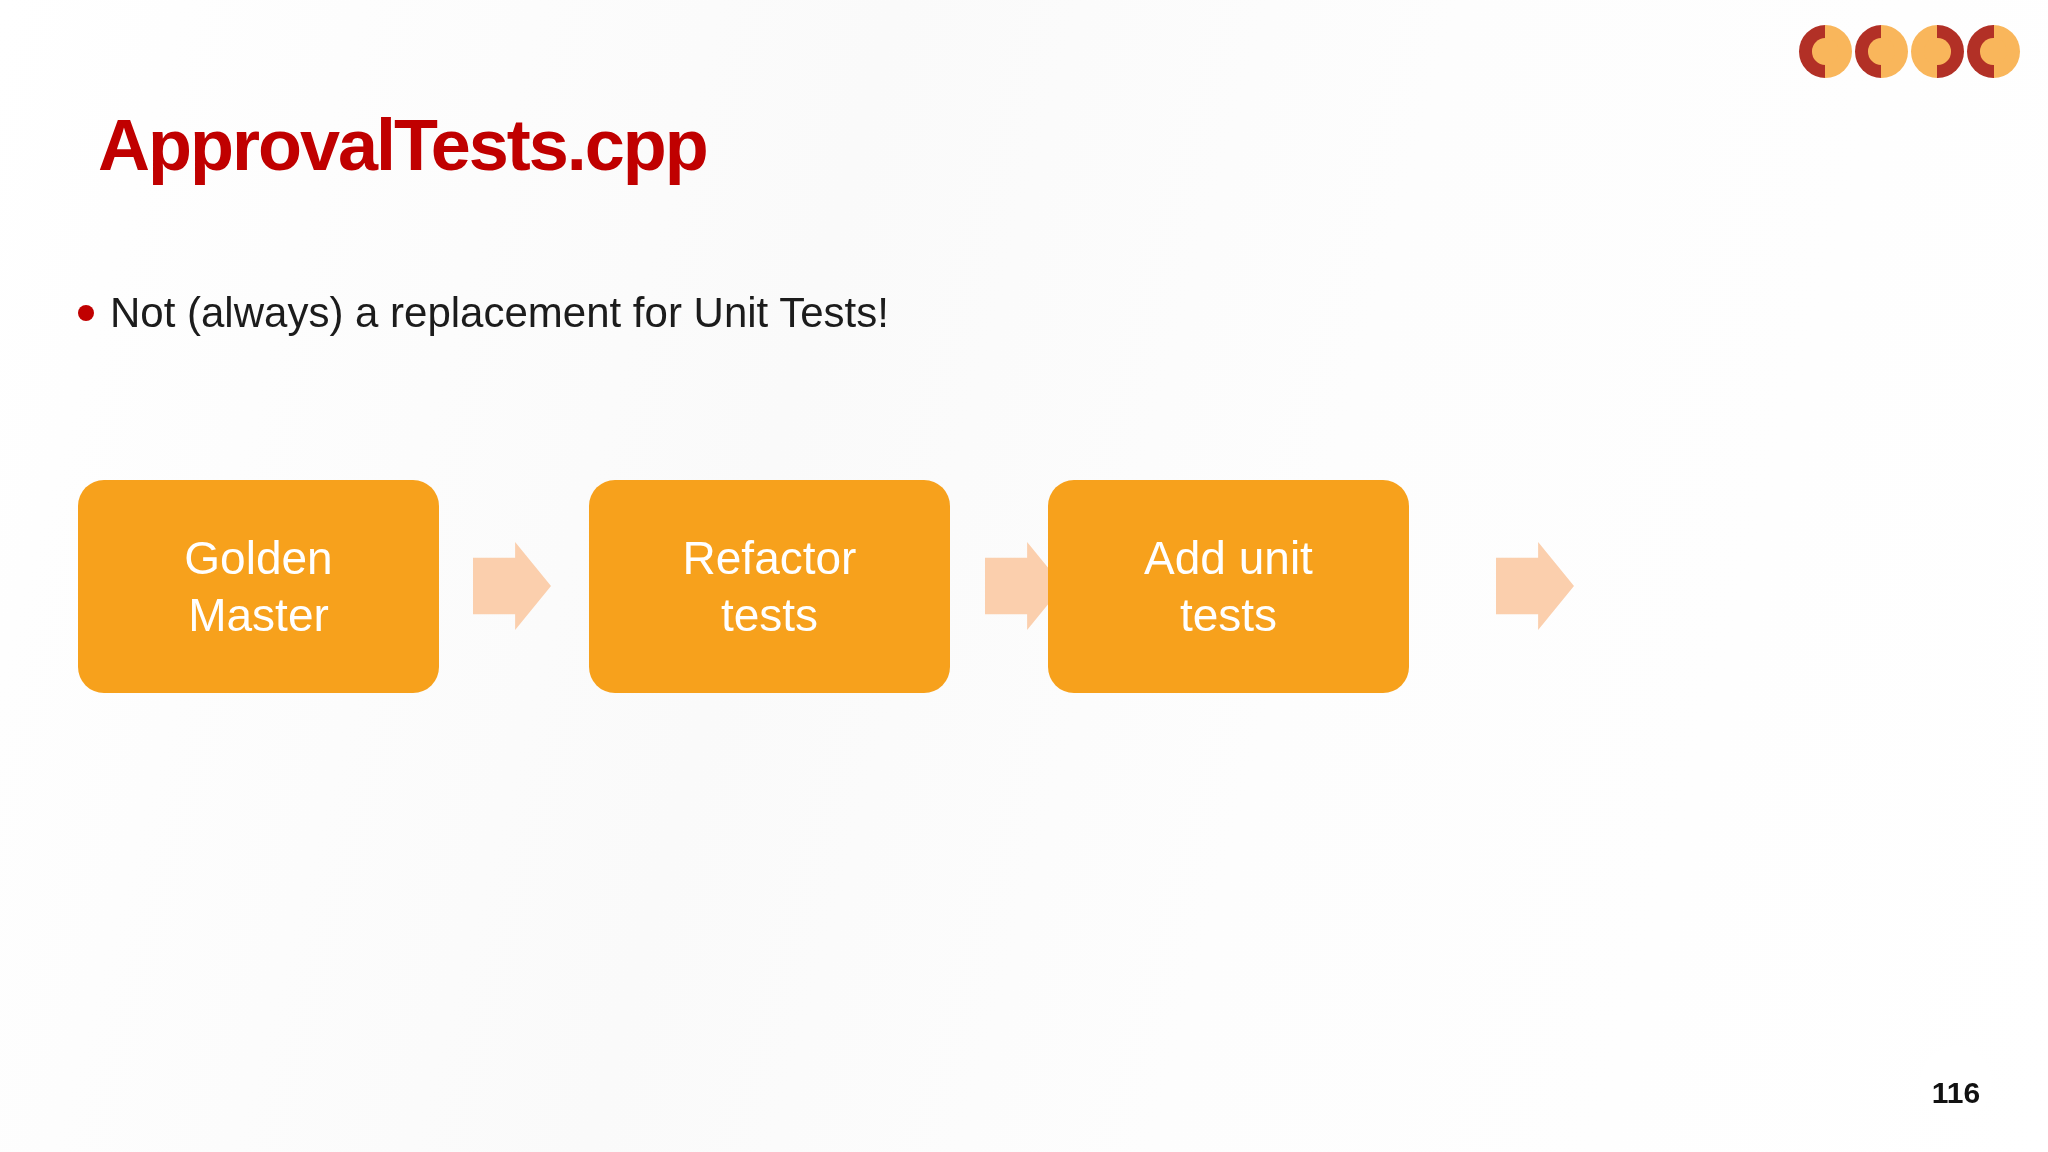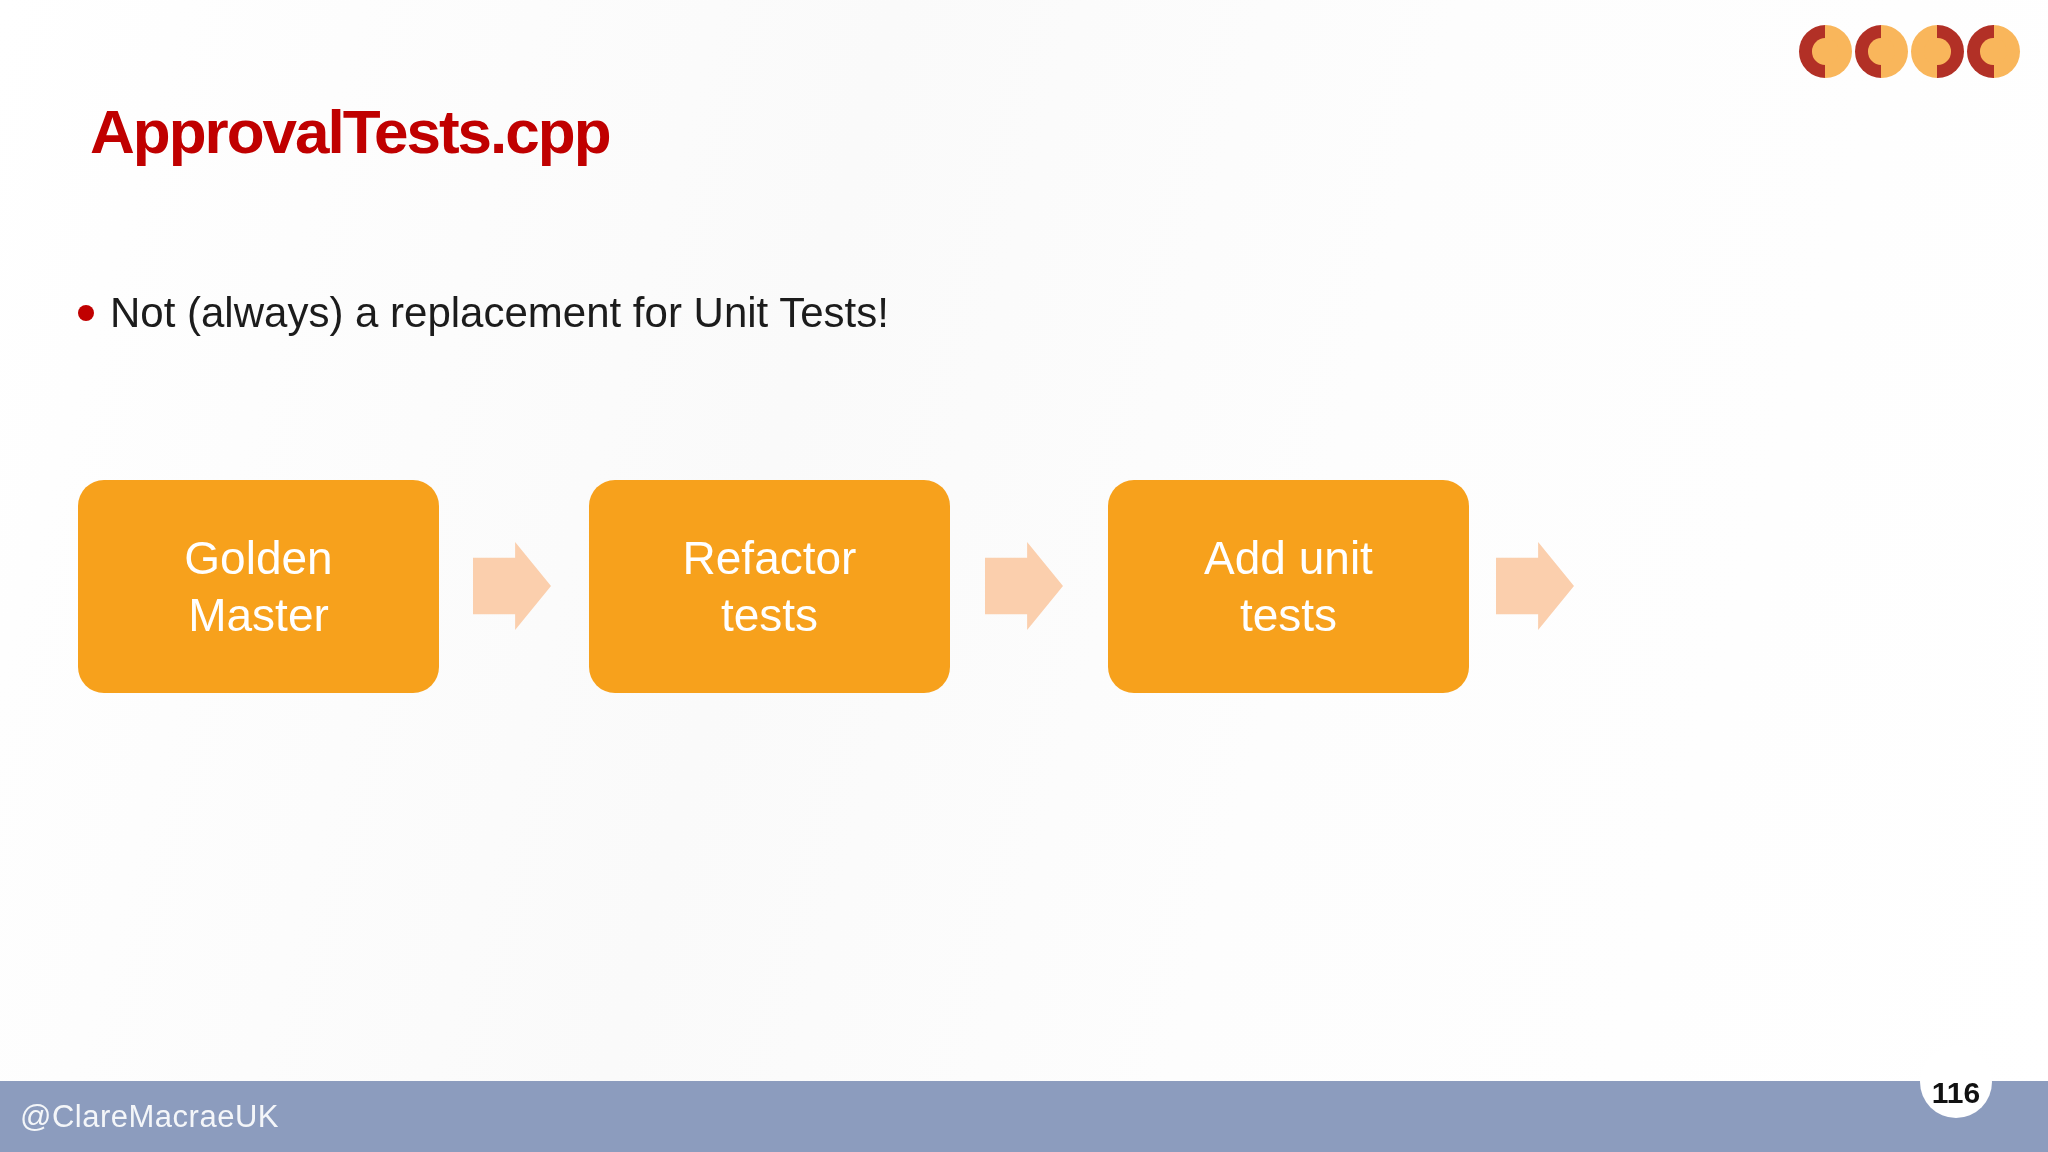--- a/index.html
+++ b/index.html
@@ -32,22 +32,22 @@
     background: var(--logo-orange, #F9B65B);
   }
   .logo-circle.flip {
     background: linear-gradient(to right, var(--logo-orange, #F9B65B) 50%, var(--logo-red, #B23026) 50%);
   }
 
   
   .title {
     position: absolute;
     left: 86px; top: 92px;
-    margin: 4px;
-    font-size: 62px;
+    margin: 12px;
+    font-size: 72px;
     font-weight: bold;
     letter-spacing: -2px;
     color: var(--title-red, #C00000);
     line-height: 1.15;
   }
 
   
   .bullet-row {
     position: absolute;
     left: 78px; top: 288px;
@@ -83,21 +83,21 @@
   .flow-box .box-label {
     display: block;
     width: 272px;
     text-align: center;
     color: #ffffff;
     font-size: 46px;
     line-height: 1.22;
   }
   .box-1 { left: 78px; }
   .box-2 { left: 589px; }
-  .box-3 { left: 1108px; }
+  .box-3 { left: 1048px; }
   .box-4 { left: 1611px; }
 
   .flow-arrow {
     position: absolute;
     top: 542px;
     width: 78px; height: 88px;
     background: var(--arrow-peach, #FBCFAD);
     clip-path: polygon(0 18%, 54% 18%, 54% 0, 100% 50%, 54% 100%, 54% 82%, 0 82%);
   }
   .arrow-1 { left: 473px; }
@@ -169,21 +169,18 @@
     </div>
     <div class="flow-arrow arrow-2"></div>
 
     <div class="flow-box box-3">
       <span class="box-label">Add unit tests</span>
     </div>
     <div class="flow-arrow arrow-3"></div>
 
   </div>
 
-  <div class="footer">
-    <span class="footer-handle">@ClareMacraeUK</span>
-  </div>
 
   <div class="page-badge">
     <span class="page-number">116</span>
   </div>
 
 </div>
 
 </body></html>

